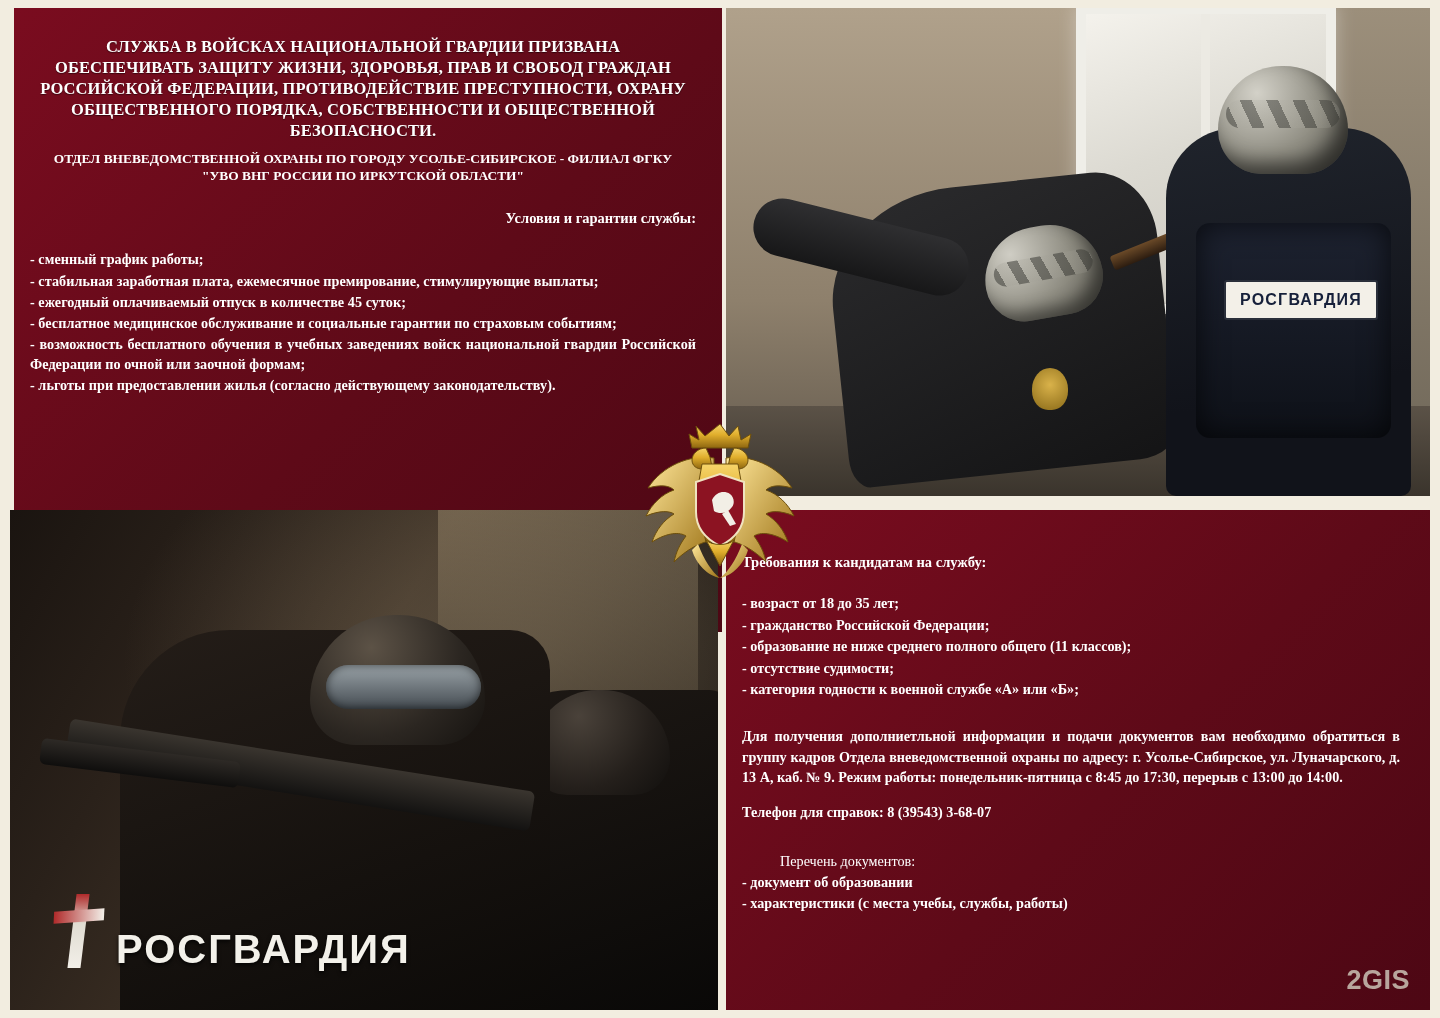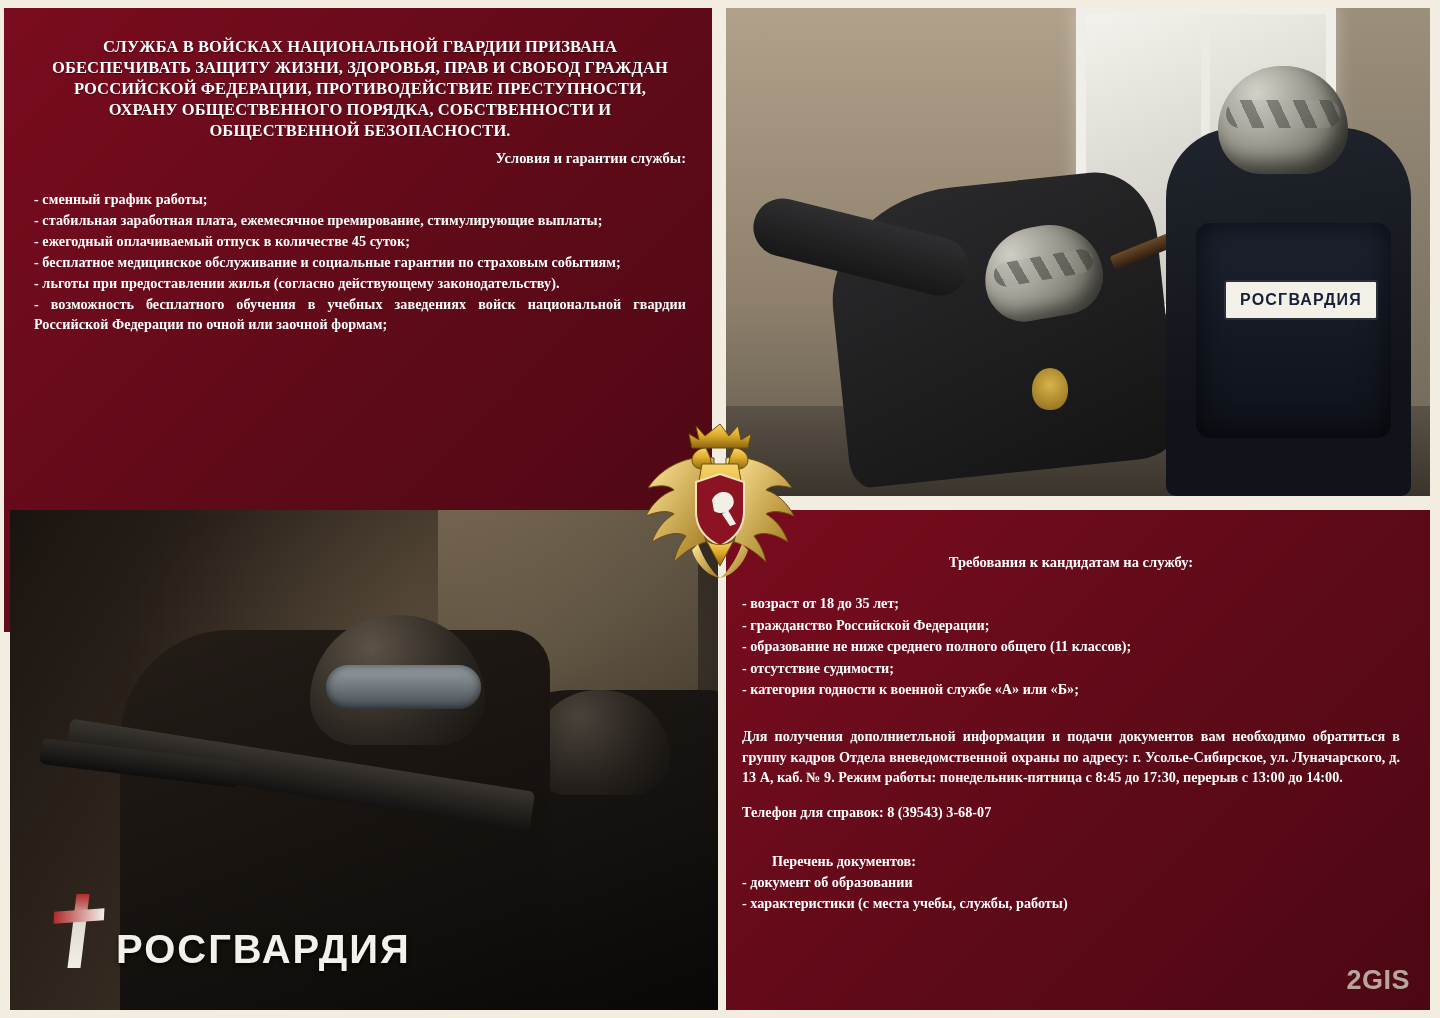--- a/index.html
+++ b/index.html
@@ -20,29 +20,29 @@
     background: #f2ede0;
     box-sizing: border-box;
     padding: 10px;
   }
   
   .q {
     position: absolute;
     overflow: hidden;
   }
   .q-tl {
-    left: 4px;
+    left: 14px;
     top: 8px;
     width: 708px;
     height: 624px;
     background: #6b0b1b;
     background: linear-gradient(135deg, #7a0c1f 0%, #5e0a18 55%, #4d0714 100%);
     color: #ffffff;
     box-sizing: border-box;
-    padding: 28px 26px 18px 30px;
+    padding: 28px 26px 18px 16px;
   }
   .q-tr {
     left: 726px;
     top: 8px;
     width: 704px;
     height: 488px;
     background: #2c2a28;
   }
   .q-bl {
     left: 10px;
@@ -357,38 +357,37 @@
     top: 418px;
     width: 160px;
     height: 175px;
     z-index: 6;
   }
 
   
   .req-title {
     font-weight: bold;
     font-size: 14.5px;
-    text-align: center;
     margin: 0 0 22px 0;
   }
   .req-list, .body-text, .docs-list {
     font-size: 14.2px;
     line-height: 1.45;
     font-weight: bold;
   }
   .req-list div { margin-bottom: 1px; }
   .body-text {
     margin-top: 26px;
     text-align: justify;
     font-weight: bold;
   }
   .docs-title {
-    font-weight: bold;
+    font-weight: normal;
     font-size: 14.2px;
-    margin: 30px 0 2px 30px;
+    margin: 30px 0 2px 38px;
   }
   .docs-list div { margin-bottom: 1px; }
 
   
   .watermark {
     position: absolute;
     right: 30px;
     bottom: 22px;
     font-family: "Liberation Sans", sans-serif;
     font-size: 27px;
@@ -399,28 +398,29 @@
     z-index: 9;
   }
 </style>
 </head>
 <body>
 
 <div class="poster">
 
   <section class="q q-tl">
     <h1 class="headline">СЛУЖБА В ВОЙСКАХ НАЦИОНАЛЬНОЙ ГВАРДИИ ПРИЗВАНА ОБЕСПЕЧИВАТЬ ЗАЩИТУ ЖИЗНИ, ЗДОРОВЬЯ, ПРАВ И СВОБОД ГРАЖДАН РОССИЙСКОЙ ФЕДЕРАЦИИ, ПРОТИВОДЕЙСТВИЕ ПРЕСТУПНОСТИ, ОХРАНУ ОБЩЕСТВЕННОГО ПОРЯДКА, СОБСТВЕННОСТИ И ОБЩЕСТВЕННОЙ БЕЗОПАСНОСТИ.</h1>
+    <h2 class="subhead">ОТДЕЛ ВНЕВЕДОМСТВЕННОЙ ОХРАНЫ ПО ГОРОДУ УСОЛЬЕ-СИБИРСКОЕ - ФИЛИАЛ ФГКУ "УВО ВНГ РОССИИ ПО ИРКУТСКОЙ ОБЛАСТИ"</h2>
     <h3 class="section-title">Условия и гарантии службы:</h3>
     <div class="bullets">
       <div>- сменный график работы;</div>
       <div>- стабильная заработная плата, ежемесячное премирование, стимулирующие выплаты;</div>
       <div>- ежегодный оплачиваемый отпуск в количестве 45 суток;</div>
       <div>- бесплатное медицинское обслуживание и социальные гарантии по страховым событиям;</div>
+      <div>- возможность бесплатного обучения в учебных заведениях войск национальной гвардии Российской Федерации по очной или заочной формам;</div>
       <div>- льготы при предоставлении жилья (согласно действующему законодательству).</div>
-      <div>- возможность бесплатного обучения в учебных заведениях войск национальной гвардии Российской Федерации по очной или заочной формам;</div>
     </div>
   </section>
 
   <section class="q q-tr">
     <div class="photo-tr">
       <div class="wall-left"></div>
       <div class="wall-right"></div>
       <div class="window-pane"></div>
       <div class="floor-tr"></div>
       <div class="figure-bent"></div>

